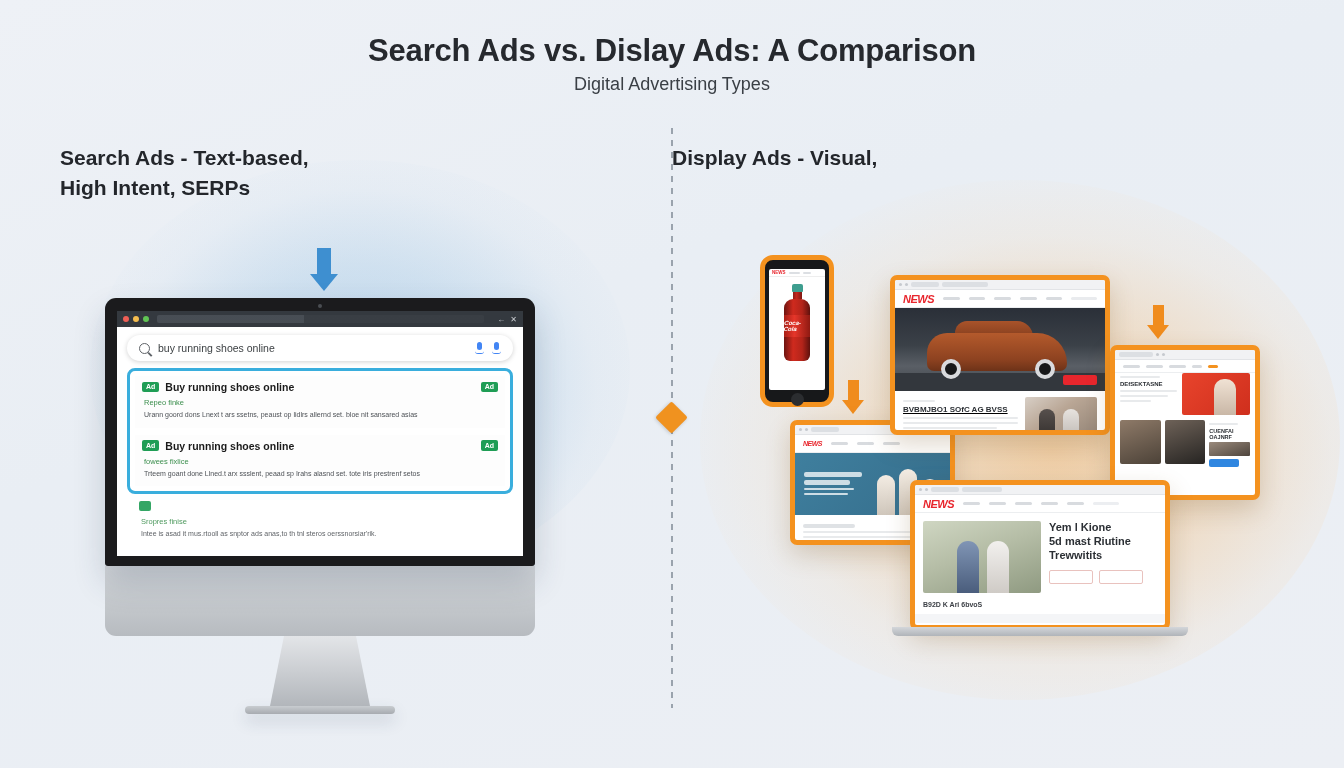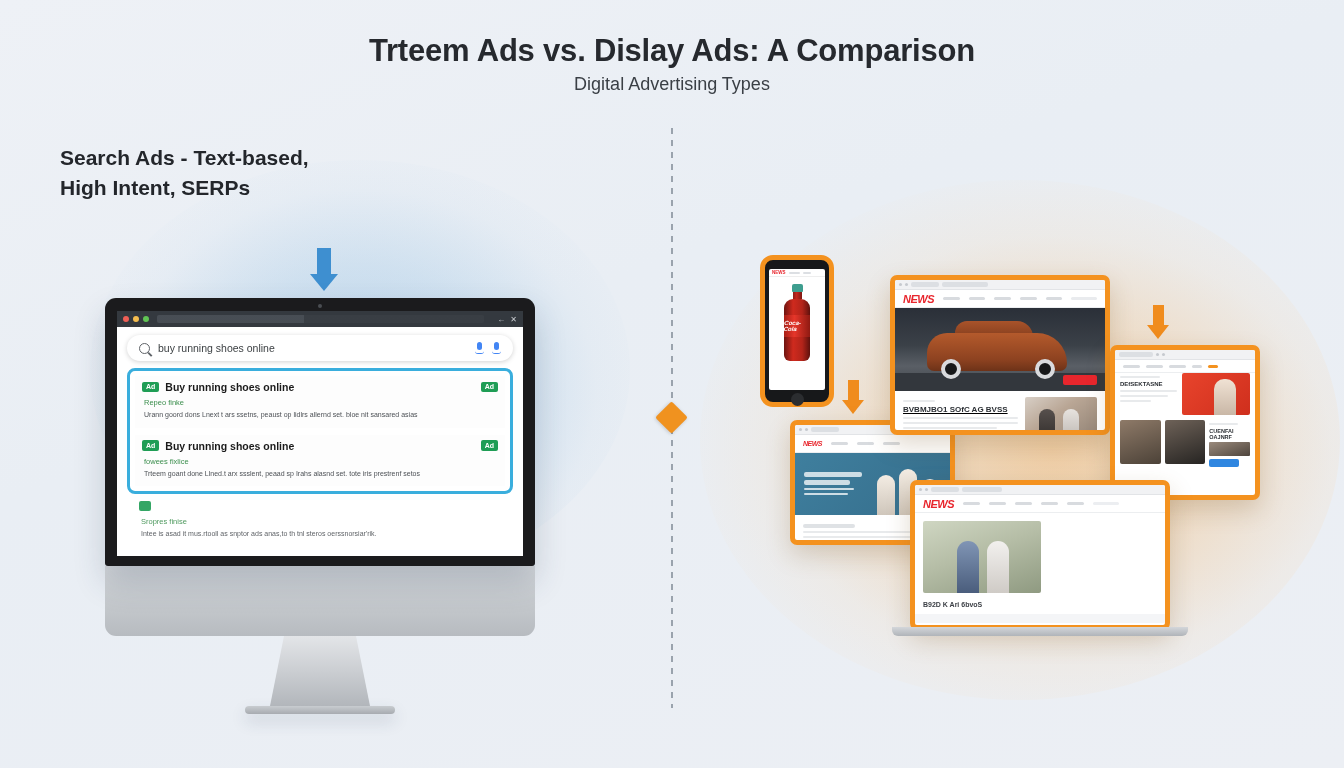--- a/index.html
+++ b/index.html
@@ -238,29 +238,29 @@
   .b-label span { color: #fff; font-size: 6px; font-style: italic; font-weight: bold; transform: skewX(-6deg); }
   .ph-home { width: 13px; height: 13px; border-radius: 50%; background: #2b2d30;
              margin: 3px auto 0; }
 </style>
 </head>
 <body>
 
 <div class="glow-left"></div>
 <div class="glow-right"></div>
 
-<div class="title">Trteem Ads vs. Dislay Ads: A Comparison</div>
+<div class="title">Search Ads vs. Dislay Ads: A Comparison</div>
 <div class="subtitle">Digital Advertising Types</div>
 
 <div class="col-head left">
   <span>Search Ads - Text-based,</span><br>
   <span>High Intent, SERPs</span>
 </div>
 <div class="col-head right">
-  <br>
+  <span>Display Ads - Visual,</span><br>
 </div>
 
 <div class="divider"></div>
 <div class="diamond"></div>
 
 <div class="arrow arrow-blue">
   <div class="shaft"></div>
     <div class="head"></div>
 </div>
 <div class="arrow arrow-o1">
@@ -468,20 +468,29 @@
       <span class="navlink"></span>
       <span class="navlink"></span>
       <span class="navlink"></span>
       <span class="navlink" style="width:26px;background:#eceef1"></span>
     </div>
     <div class="lap-hero">
       <div class="lap-img">
         <div class="lfig lf1"></div>
           <div class="lfig lf2"></div>
       </div>
+      <div class="lap-right">
+        <div class="lap-head">
+          Yem l Kione<br>5d mast Riutine<br>Trewwitits
+        </div>
+        <div class="lap-btns">
+          <div class="lap-btn"></div>
+          <div class="lap-btn"></div>
+        </div>
+      </div>
     </div>
     <div style="padding:0 8px;font-size:7px;font-weight:bold;color:#3b3f45;filter:blur(.4px)">B92D K Ari 6bvoS</div>
     <div class="lap-foot" style="margin-top:6px"></div>
   </div>
   <div class="lap-base"></div>
 
   <div class="dev-phone">
     <div class="ph-screen">
       <div class="ph-bar">
         <span class="ph-brand">NEWS</span>

